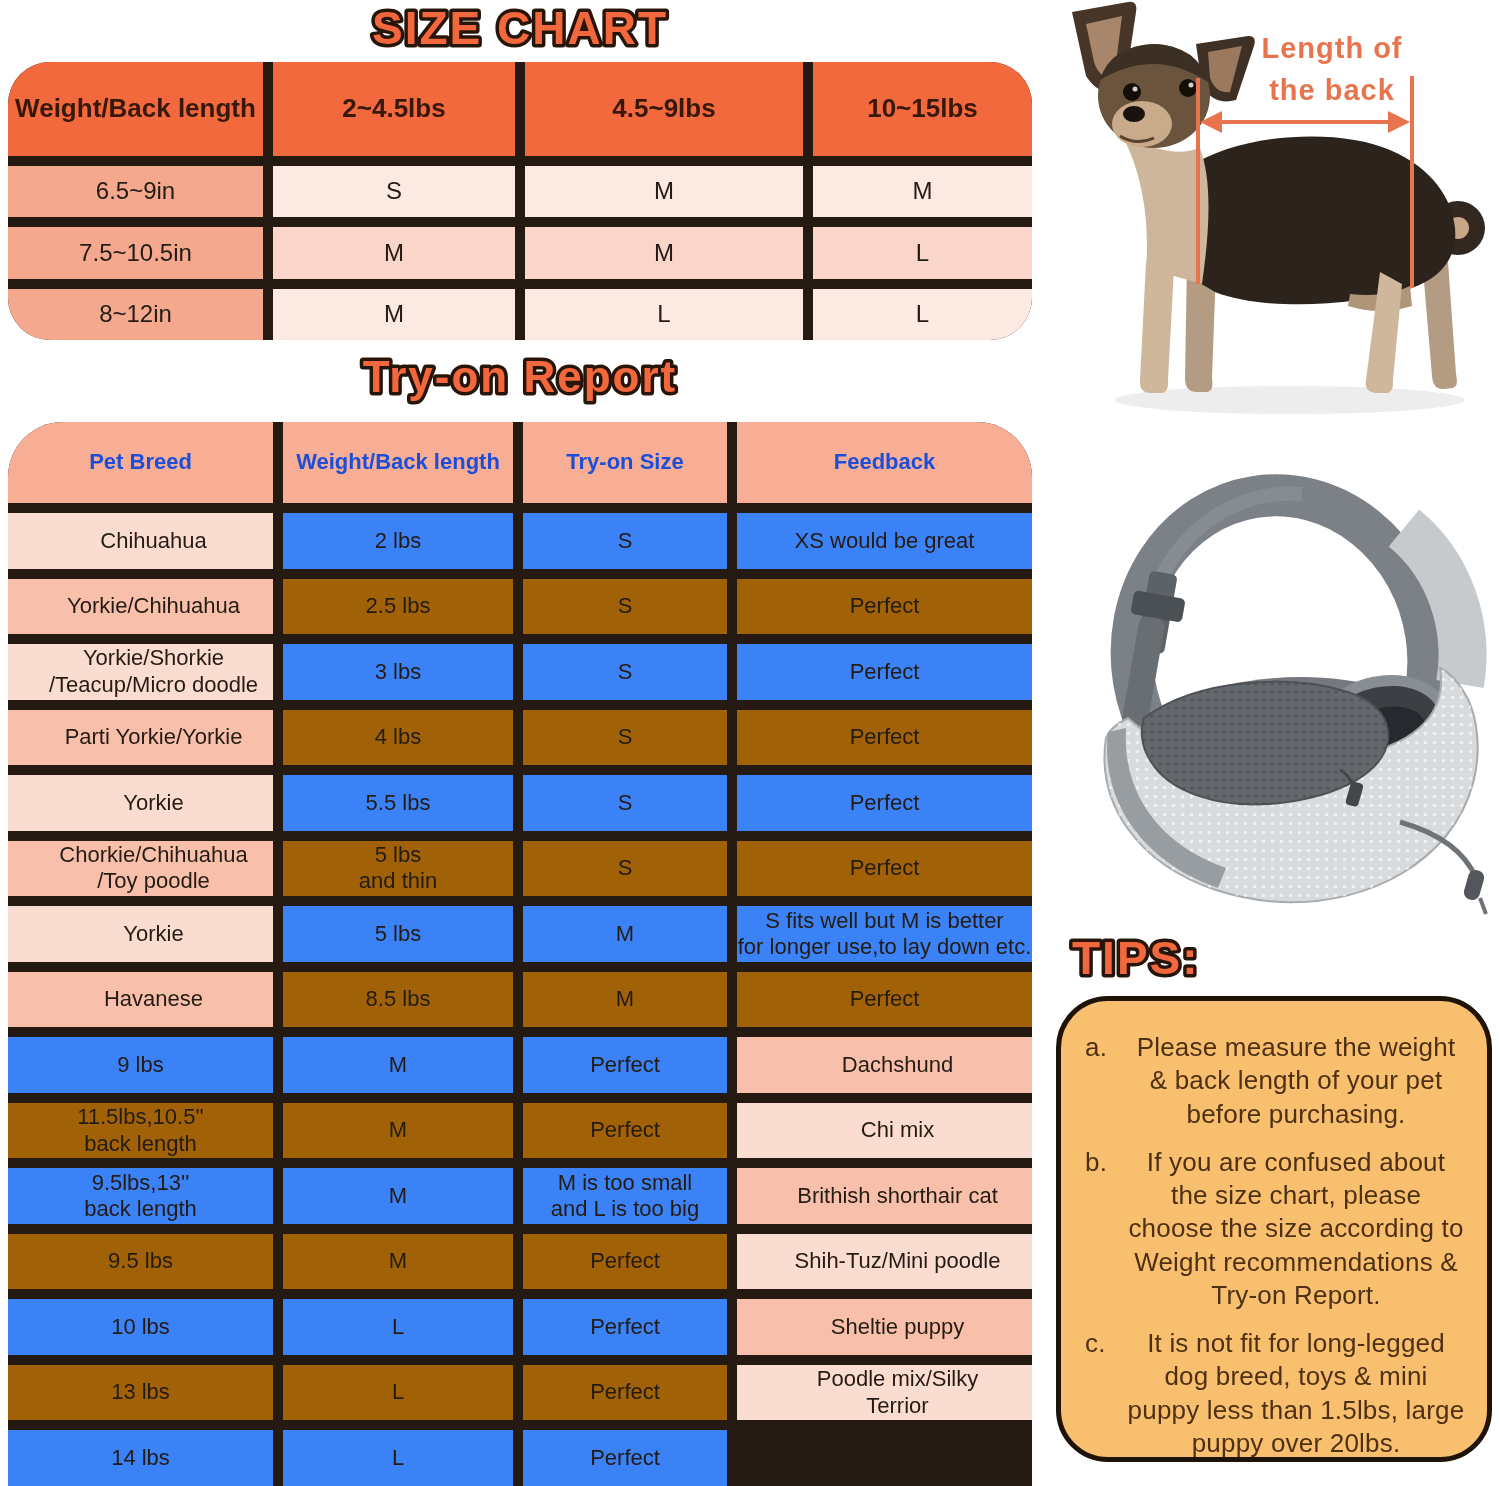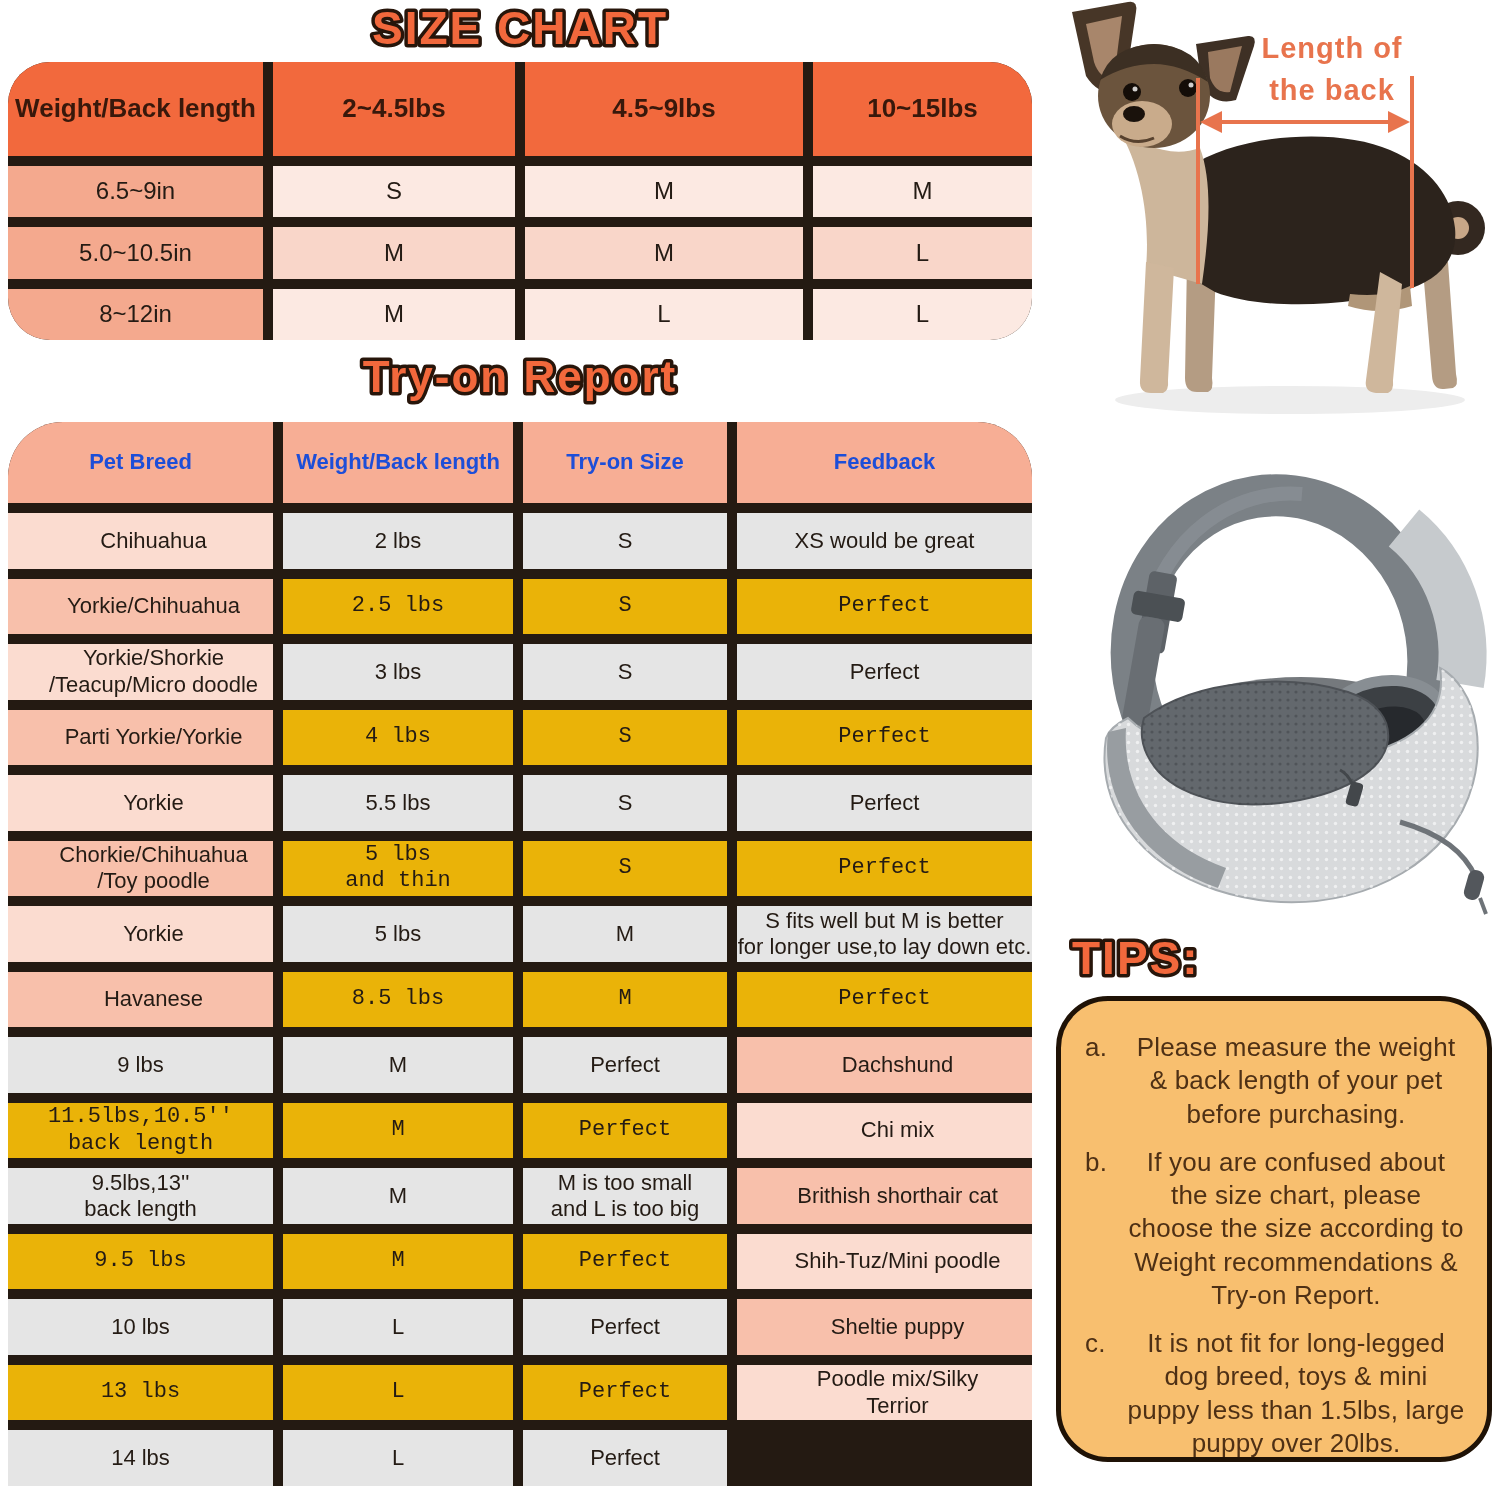--- a/index.html
+++ b/index.html
@@ -15,22 +15,22 @@
            white-space:pre-line;line-height:1.2;}
   .size-tbl{left:8px;top:62px;width:1024px;height:278px;border-radius:42px;
             grid-template-columns:255px 242px 278px 1fr;grid-template-rows:94px 1fr 1fr 1fr;}
   .sh{background:#f2693d;font-weight:bold;font-size:26px;color:#38180b;}
   .sl{background:#f4a98e;font-size:24px;}
   .sa{background:#fce9e2;font-size:24px;}
   .sb{background:#f9d6c9;font-size:24px;}
   .tryon-tbl{left:8px;top:422px;width:1024px;height:1064px;border-radius:55px 55px 0 0;
              grid-template-columns:265px 230px 204px 1fr;grid-template-rows:81px repeat(15,1fr);}
   .th{background:#f7ae95;font-weight:bold;font-size:24px;color:#1d4ed8;}
-  .b1{background:#fbdcd0;}  .v1{background:#e5e5e5;}
-  .b2{background:#f8c0ab;}  .v2{background:#eab308;font-family:Liberation Mono, monospace;}
+  .b1{background:#fbdcd0;}  .v1{background:#3b82f6;}
+  .b2{background:#f8c0ab;}  .v2{background:#a16207;}
   .tryon-tbl>div{font-size:22px;}
   .breed{justify-content:flex-start;text-align:left;padding-left:26px;}
   .sm{font-size:20px;line-height:1.22;}
   
   .fig{position:absolute;}
   .ann{font-family:"Liberation Sans",sans-serif;font-weight:bold;font-size:29px;
        fill:#e8744d;text-anchor:middle;letter-spacing:1px;}
   
   .tips-box{position:absolute;left:1056px;top:996px;width:436px;height:466px;
             box-sizing:border-box;background:#f8bf6f;border:5px solid #1f1206;
@@ -52,21 +52,21 @@
     <div class="sh">Weight/Back length</div>
     <div class="sh">2~4.5lbs</div>
     <div class="sh">4.5~9lbs</div>
     <div class="sh">10~15lbs</div>
 
     <div class="sl">6.5~9in</div>
     <div class="sa">S</div>
     <div class="sa">M</div>
     <div class="sa">M</div>
 
-    <div class="sl">5.0~10.5in</div>
+    <div class="sl">7.5~10.5in</div>
     <div class="sb">M</div>
     <div class="sb">M</div>
     <div class="sb">L</div>
 
     <div class="sl">8~12in</div>
     <div class="sa">M</div>
     <div class="sa">L</div>
     <div class="sa">L</div>
   </div>
 

